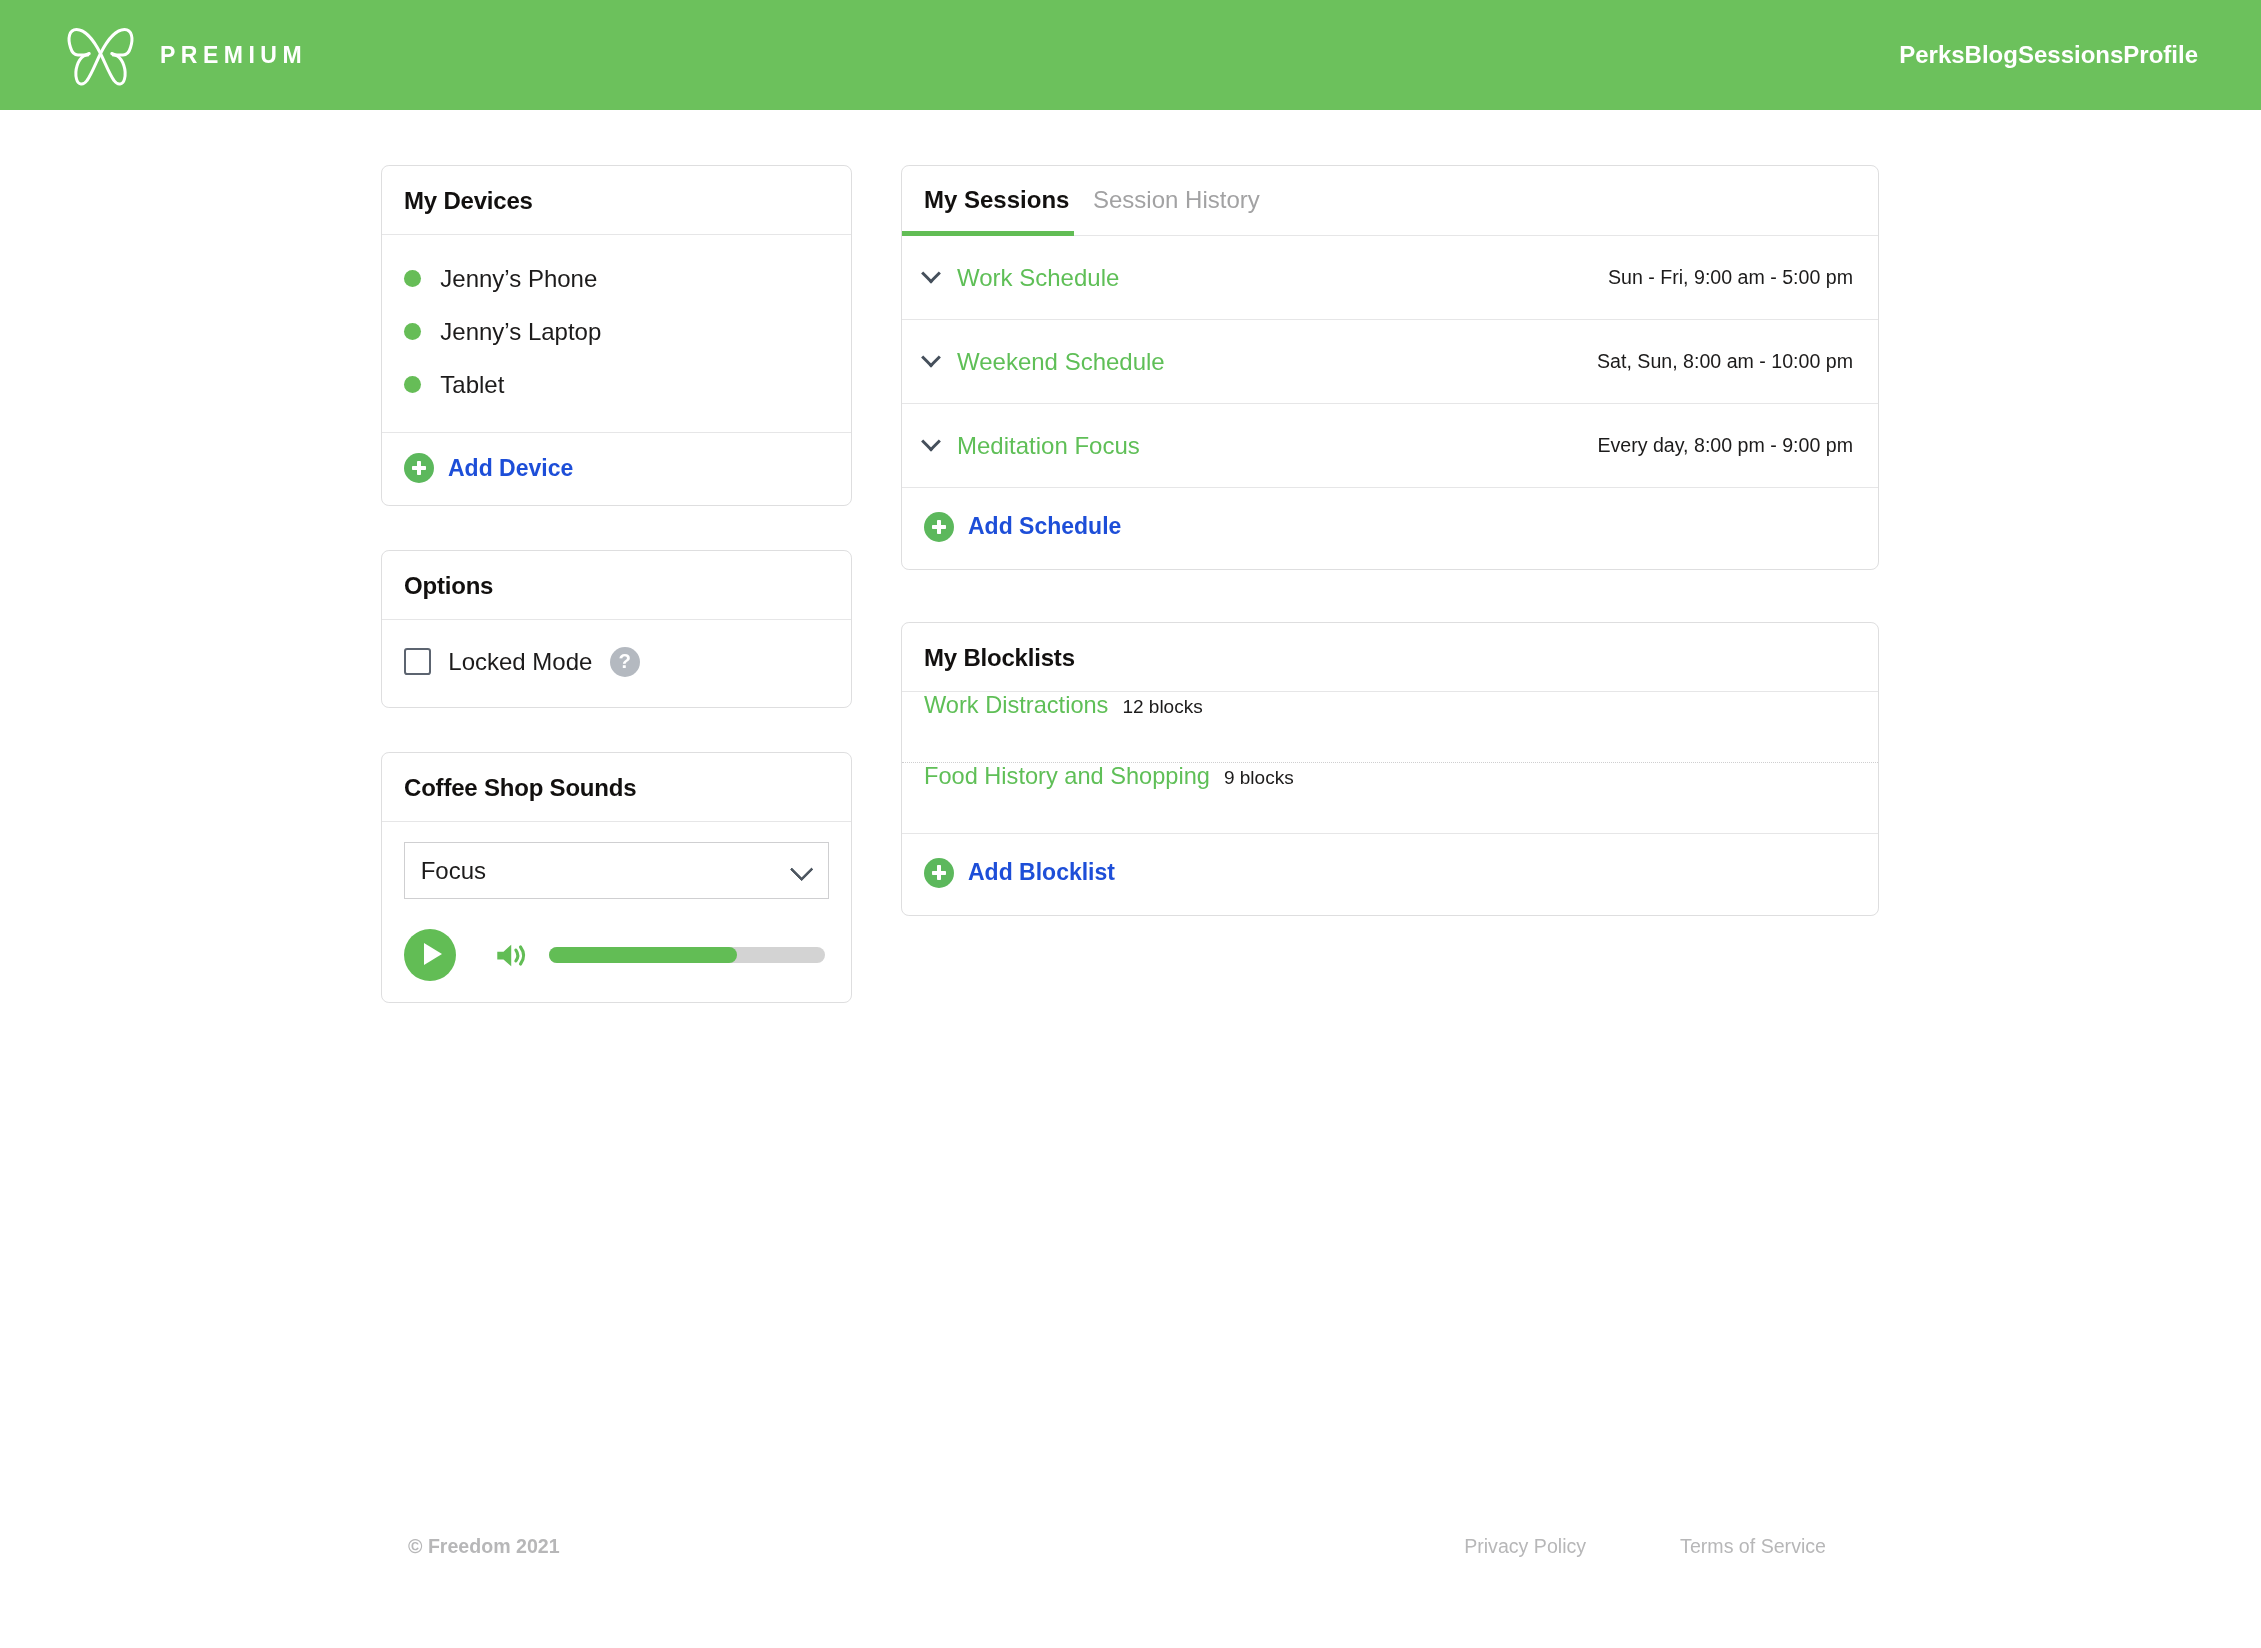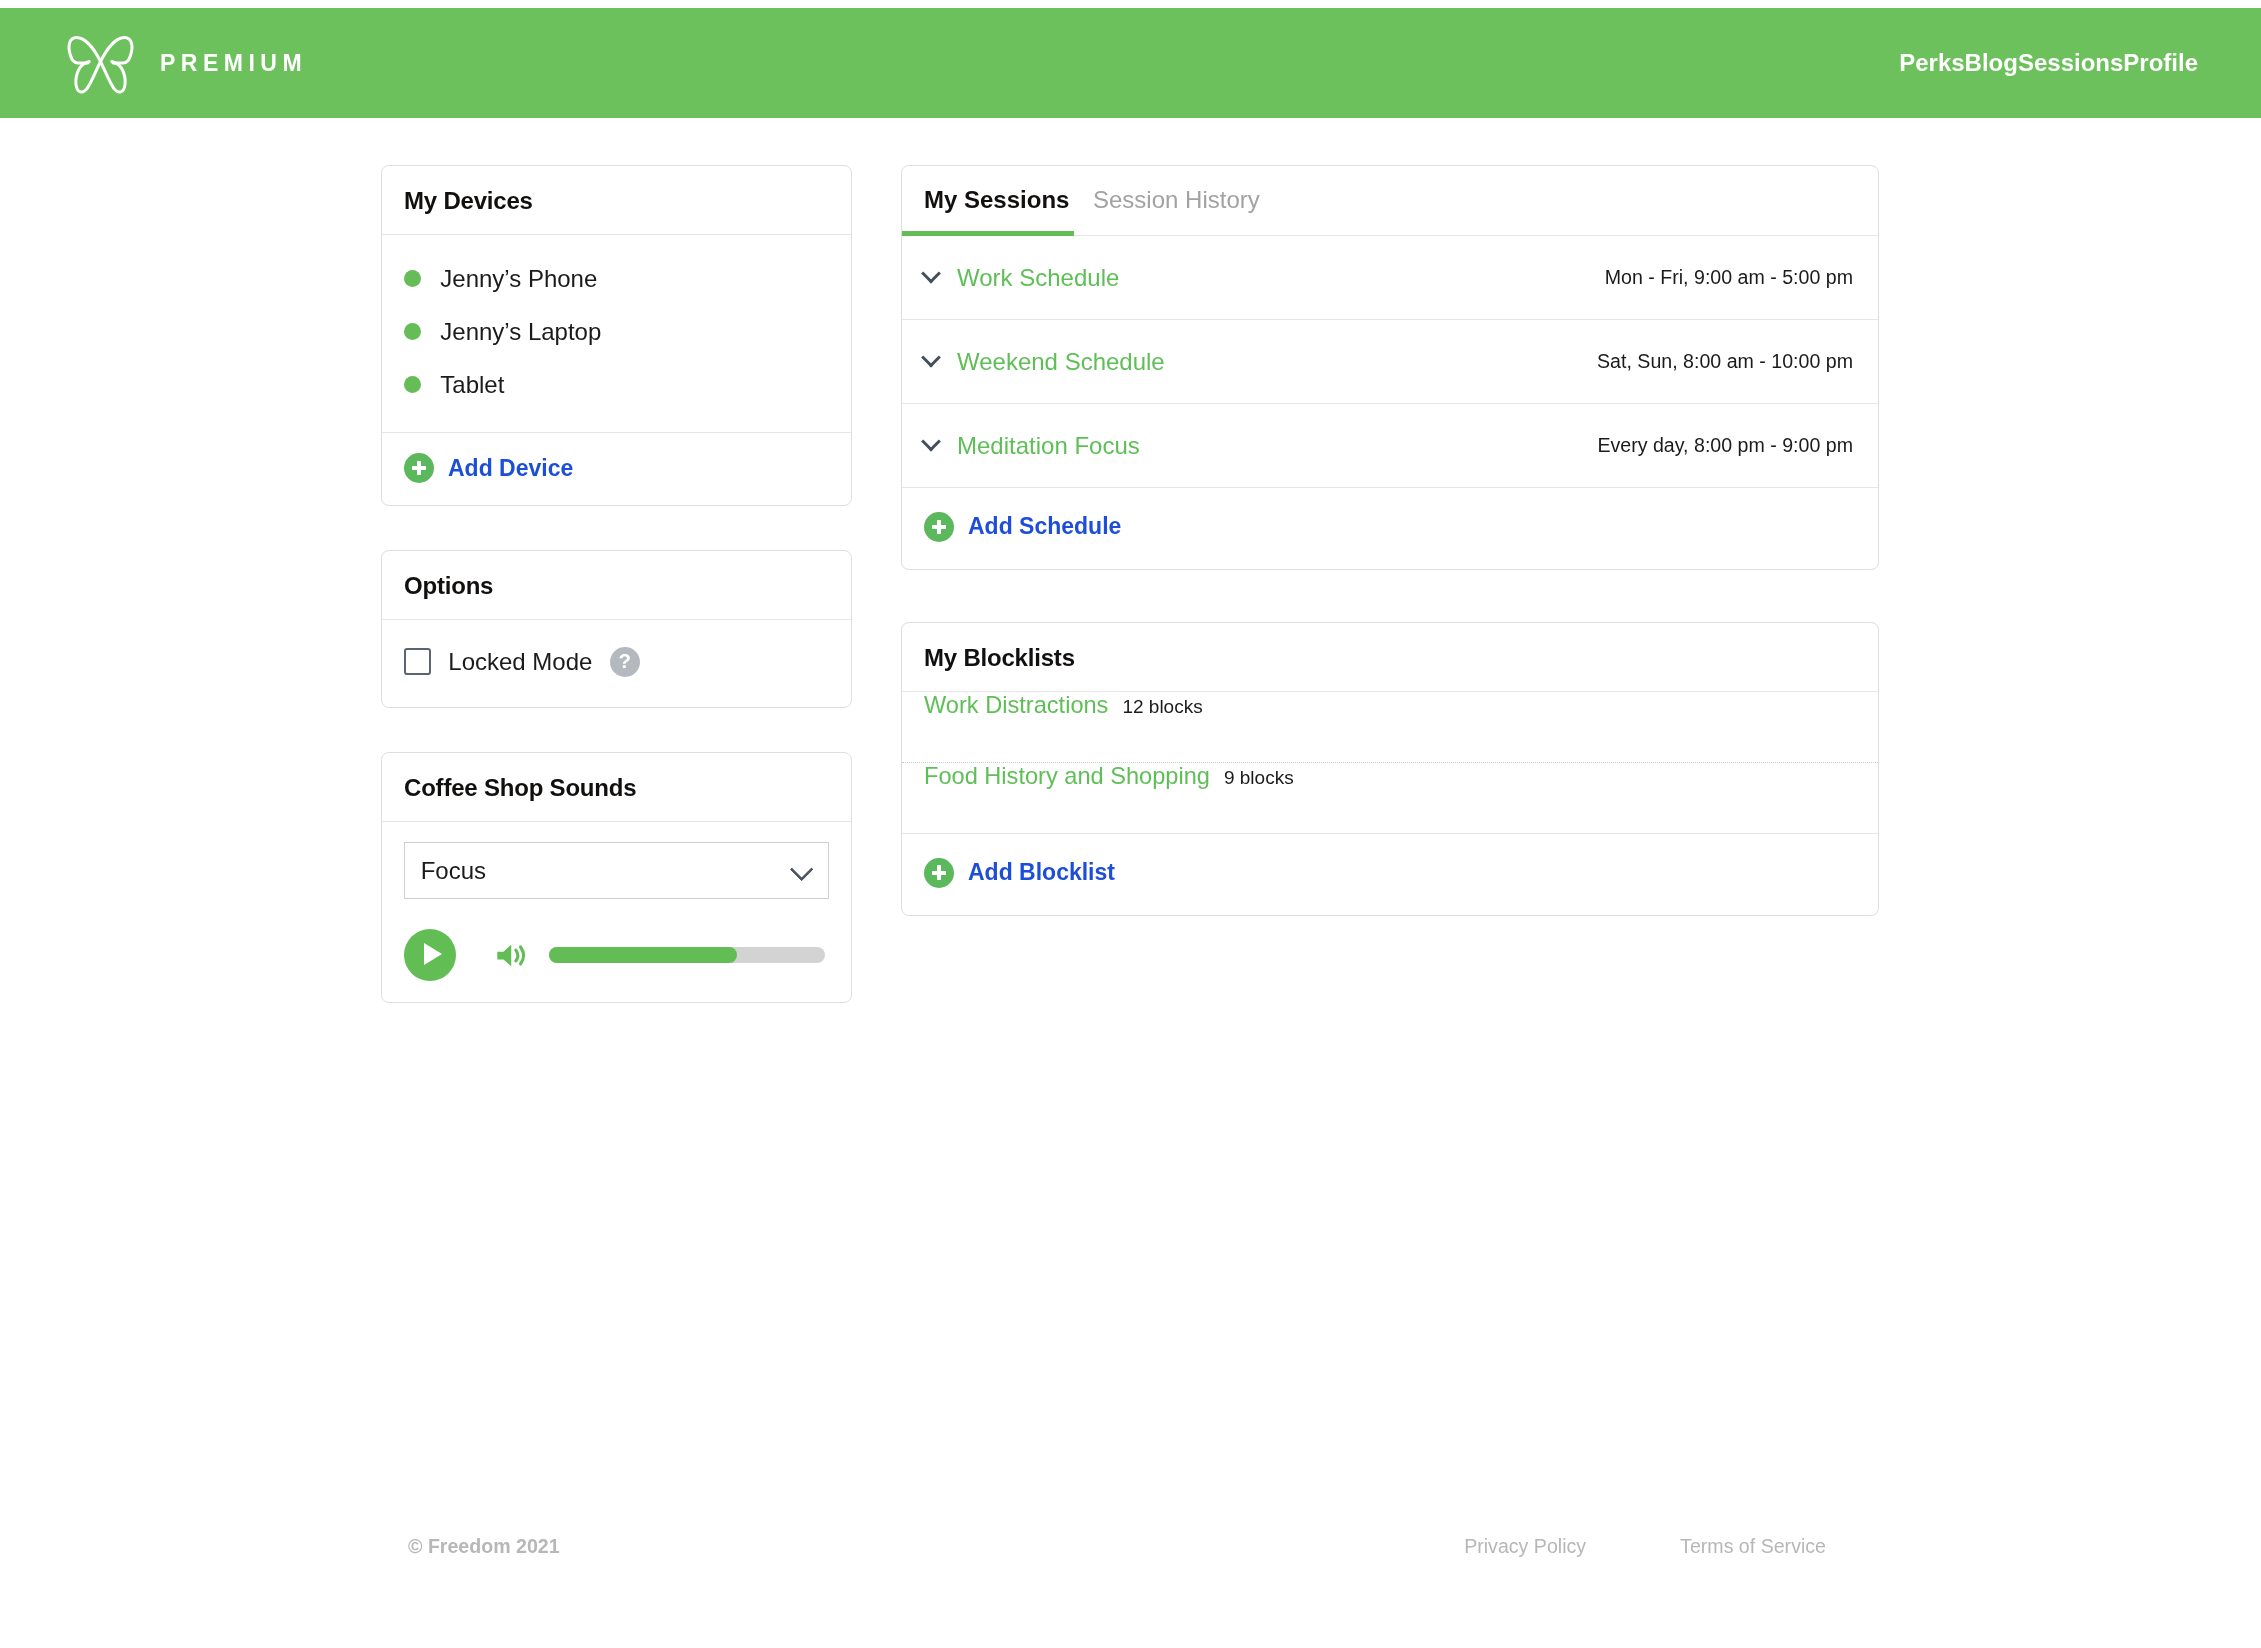--- a/index.html
+++ b/index.html
@@ -6,21 +6,21 @@
   html, body {
     width: 2261px; height: 1649px;
     background: #ffffff;
     font-family: "Liberation Sans", sans-serif;
     -webkit-font-smoothing: antialiased;
   }
   body { position: relative; overflow: hidden; }
 
   
   .header {
-    position: absolute; top: 8px; left: 0;
+    position: absolute; top: 0; left: 0;
     width: 2261px; height: 110px;
     background: #6cc15c;
     display: flex; align-items: center;
   }
   .brand { display: flex; align-items: center; margin-left: 63px; }
   .brand-logo { width: 75px; height: 66px; display: block; }
   .brand-word {
     margin-left: 22px;
     color: #ffffff;
     font-size: 23px;
@@ -366,21 +366,21 @@
         <div class="tabs-row">
           <span class="tab active">My Sessions</span>
           <span class="tab inactive">Session History</span>
         </div>
       </div>
       <div class="tabs-divider"></div>
 
       <div class="session-row">
         <span class="chev-sm"></span>
         <span class="session-name">Work Schedule</span>
-        <span class="session-time">Mon - Fri, 9:00 am - 5:00 pm</span>
+        <span class="session-time">Sun - Fri, 9:00 am - 5:00 pm</span>
       </div>
       <div class="session-row">
         <span class="chev-sm"></span>
         <span class="session-name">Weekend Schedule</span>
         <span class="session-time">Sat, Sun, 8:00 am - 10:00 pm</span>
       </div>
       <div class="session-row">
         <span class="chev-sm"></span>
         <span class="session-name">Meditation Focus</span>
         <span class="session-time">Every day, 8:00 pm - 9:00 pm</span>

